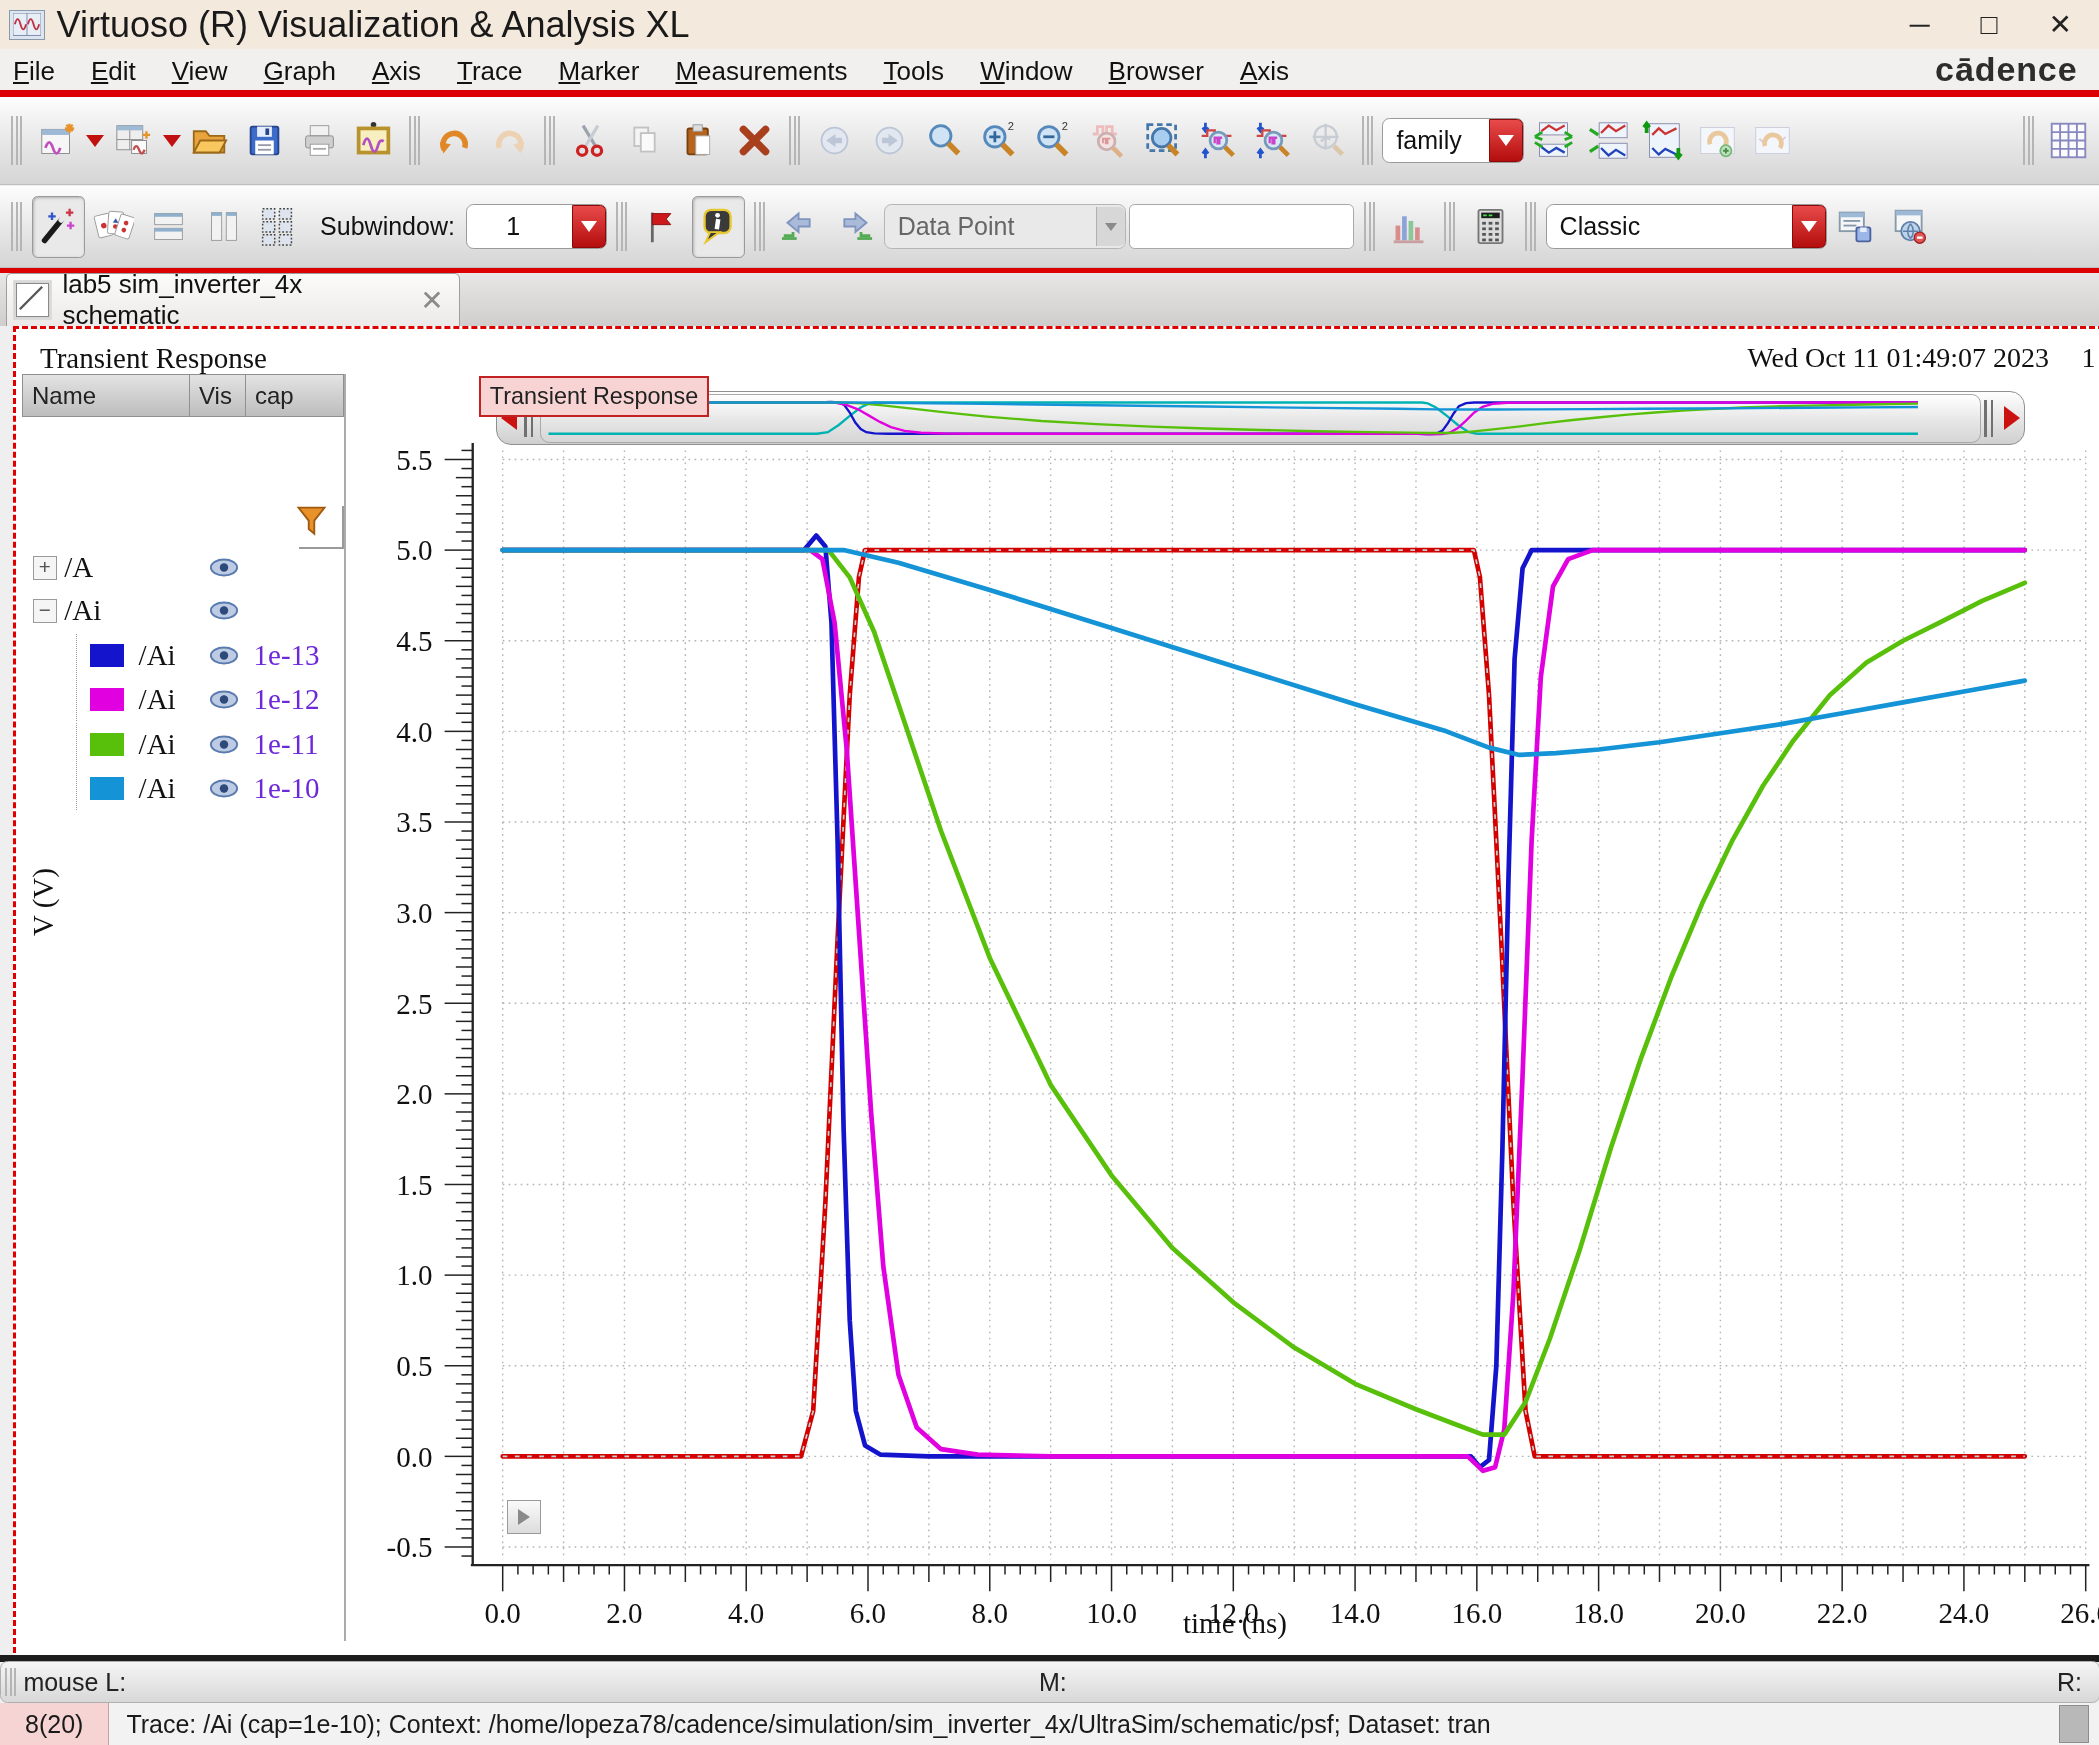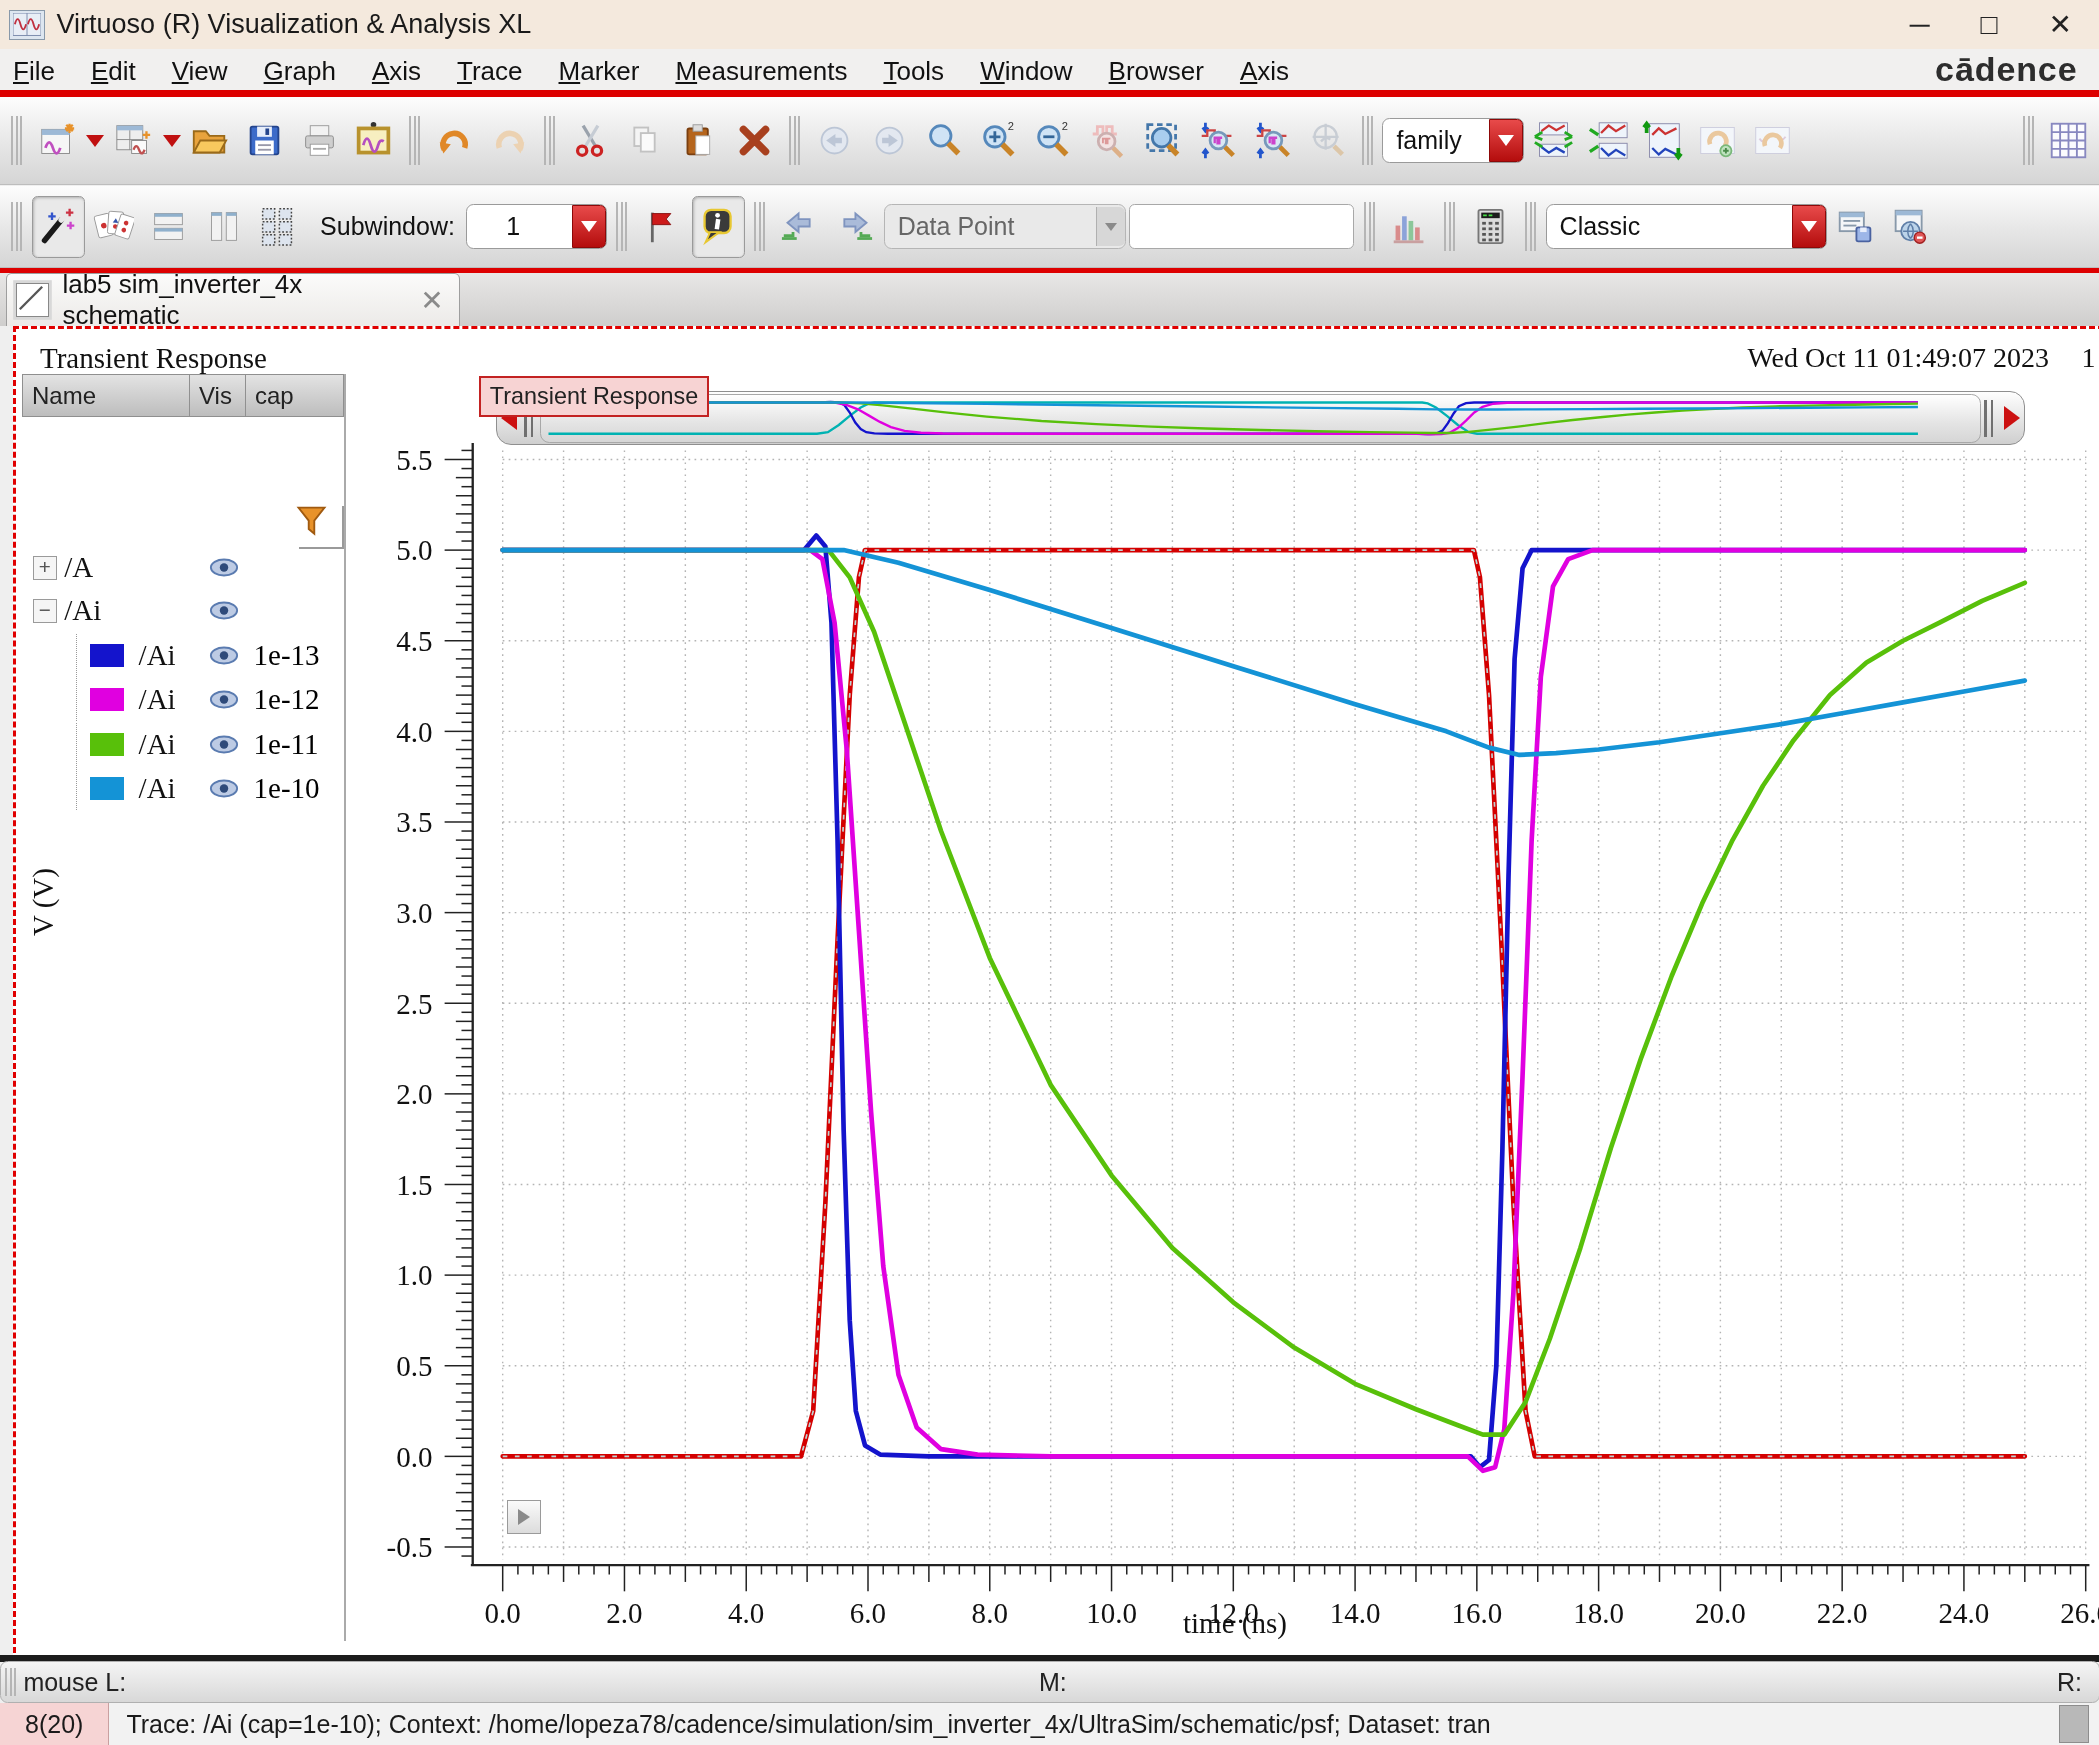--- a/index.html
+++ b/index.html
@@ -1,20 +1,20 @@
 <!DOCTYPE html>
 <html style="font-size:15px"><head>
 <meta charset="utf-8">
 <style>
   html,body{margin:0;padding:0;background:#efefef;}
   body{width:2100px;height:1745px;position:relative;font-family:"Liberation Sans",sans-serif;overflow:hidden;}
   .abs{position:absolute;}
   
   #titlebar{left:0;top:0;width:2100px;height:49px;background:#f4e9dd;border-bottom:0.9px solid #d9cabb;display:flex;align-items:center;}
-  #titlebar .app-title{font-size:27px;color:#1a1a1a;margin-left:11.2px;}
+  #titlebar .app-title{font-size:36px;color:#1a1a1a;margin-left:11.2px;}
   #app-icon{width:34px;height:28px;margin-left:9.4px;border:0.9px solid #8899aa;background:#dde6f0;display:flex;align-items:center;justify-content:center;}
   .wincontrols{margin-left:auto;display:flex;align-items:center;gap:51px;margin-right:28px;color:#222;font-size:28px;}
   .wincontrols span{cursor:pointer;}
   
   #menubar{left:0;top:49px;width:2100px;height:41px;background:#f1f0ef;display:flex;align-items:center;}
   #menubar ul{list-style:none;margin:4px 0 0 13px;padding:0;display:flex;gap:36px;}
   #menubar li{display:inline-block;font-size:26px;color:#111;cursor:default;}
   #menubar li::first-letter{text-decoration:underline;}
   #brand{margin-left:auto;margin-right:22.5px;font-size:34px;font-weight:bold;color:#2d2d2d;letter-spacing:0.9px;font-family:"Liberation Sans",sans-serif;}
   #redrule{left:0;top:90px;width:2100px;height:7.5px;background:#dd0000;}
@@ -56,21 +56,21 @@
   .col-name{width:167px;border-right:0.9px solid #909090;}
   .col-vis{width:56px;border-right:0.9px solid #909090;}
   .col-cap{flex:1;}
   #filter-btn{position:absolute;left:268px;top:126px;width:54px;height:49px;}
   #filter-btn .bracket{position:absolute;right:0;top:5.6px;width:43px;height:41px;border-right:2.8px solid #9a9a9a;border-bottom:2.8px solid #9a9a9a;}
   .treerow{position:absolute;left:0;width:322px;height:43px;display:flex;align-items:center;}
   .treerow .tlabel-serif{font-size:29px;color:#111;}
   .expander{width:24px;height:24px;border:1.9px solid #9a9a9a;background:#f5f5f5;color:#555;font-size:20.6px;line-height:20.6px;text-align:center;margin:0 7.5px 0 11.2px;box-sizing:border-box;}
   .eye{position:absolute;left:187px;}
   .swatch{width:34px;height:23.4px;margin-right:15px;}
-  .capval{position:absolute;left:232px;font-size:29px;color:#000000;}
+  .capval{position:absolute;left:232px;font-size:29px;color:#6d28d9;}
   .childindent{margin-left:54px;border-left:1.9px dotted #999;padding-left:13px;display:flex;align-items:center;height:43px;}
   #overview{left:483px;top:388px;width:1529px;height:54px;background:linear-gradient(#fefefe,#cfcfcf);border:1.9px solid #8f8f8f;border-radius:15px;display:flex;align-items:center;box-sizing:border-box;}
   .ov-arrow{width:24px;height:100%;display:flex;align-items:center;justify-content:center;}
   .ov-arrow span{width:0;height:0;border-top:12px solid transparent;border-bottom:12px solid transparent;}
   .ov-left span{border-right:16px solid #cc1111;}
   .ov-right span{border-left:16px solid #cc1111;}
   .ov-grip{width:13px;height:37px;background:repeating-linear-gradient(90deg,#707070 0 2.8px,transparent 2.8px 6.6px);margin:0 2.8px;}
   #ov-thumb{flex:1;height:47px;background:linear-gradient(#ffffff,#e4e4e4 60%,#d6d6d6);border:0.9px solid #a8a8a8;border-radius:9.4px;overflow:hidden;}
   #badge{left:467px;top:373px;width:230px;height:41px;background:#f7d3d3;border:2.8px solid #c32222;box-sizing:border-box;display:flex;align-items:center;justify-content:center;font-size:23.4px;color:#222;z-index:5;}
   #ylab{left:345px;top:928px;font-size:29px;color:#111;transform:rotate(-90deg);transform-origin:left top;}

